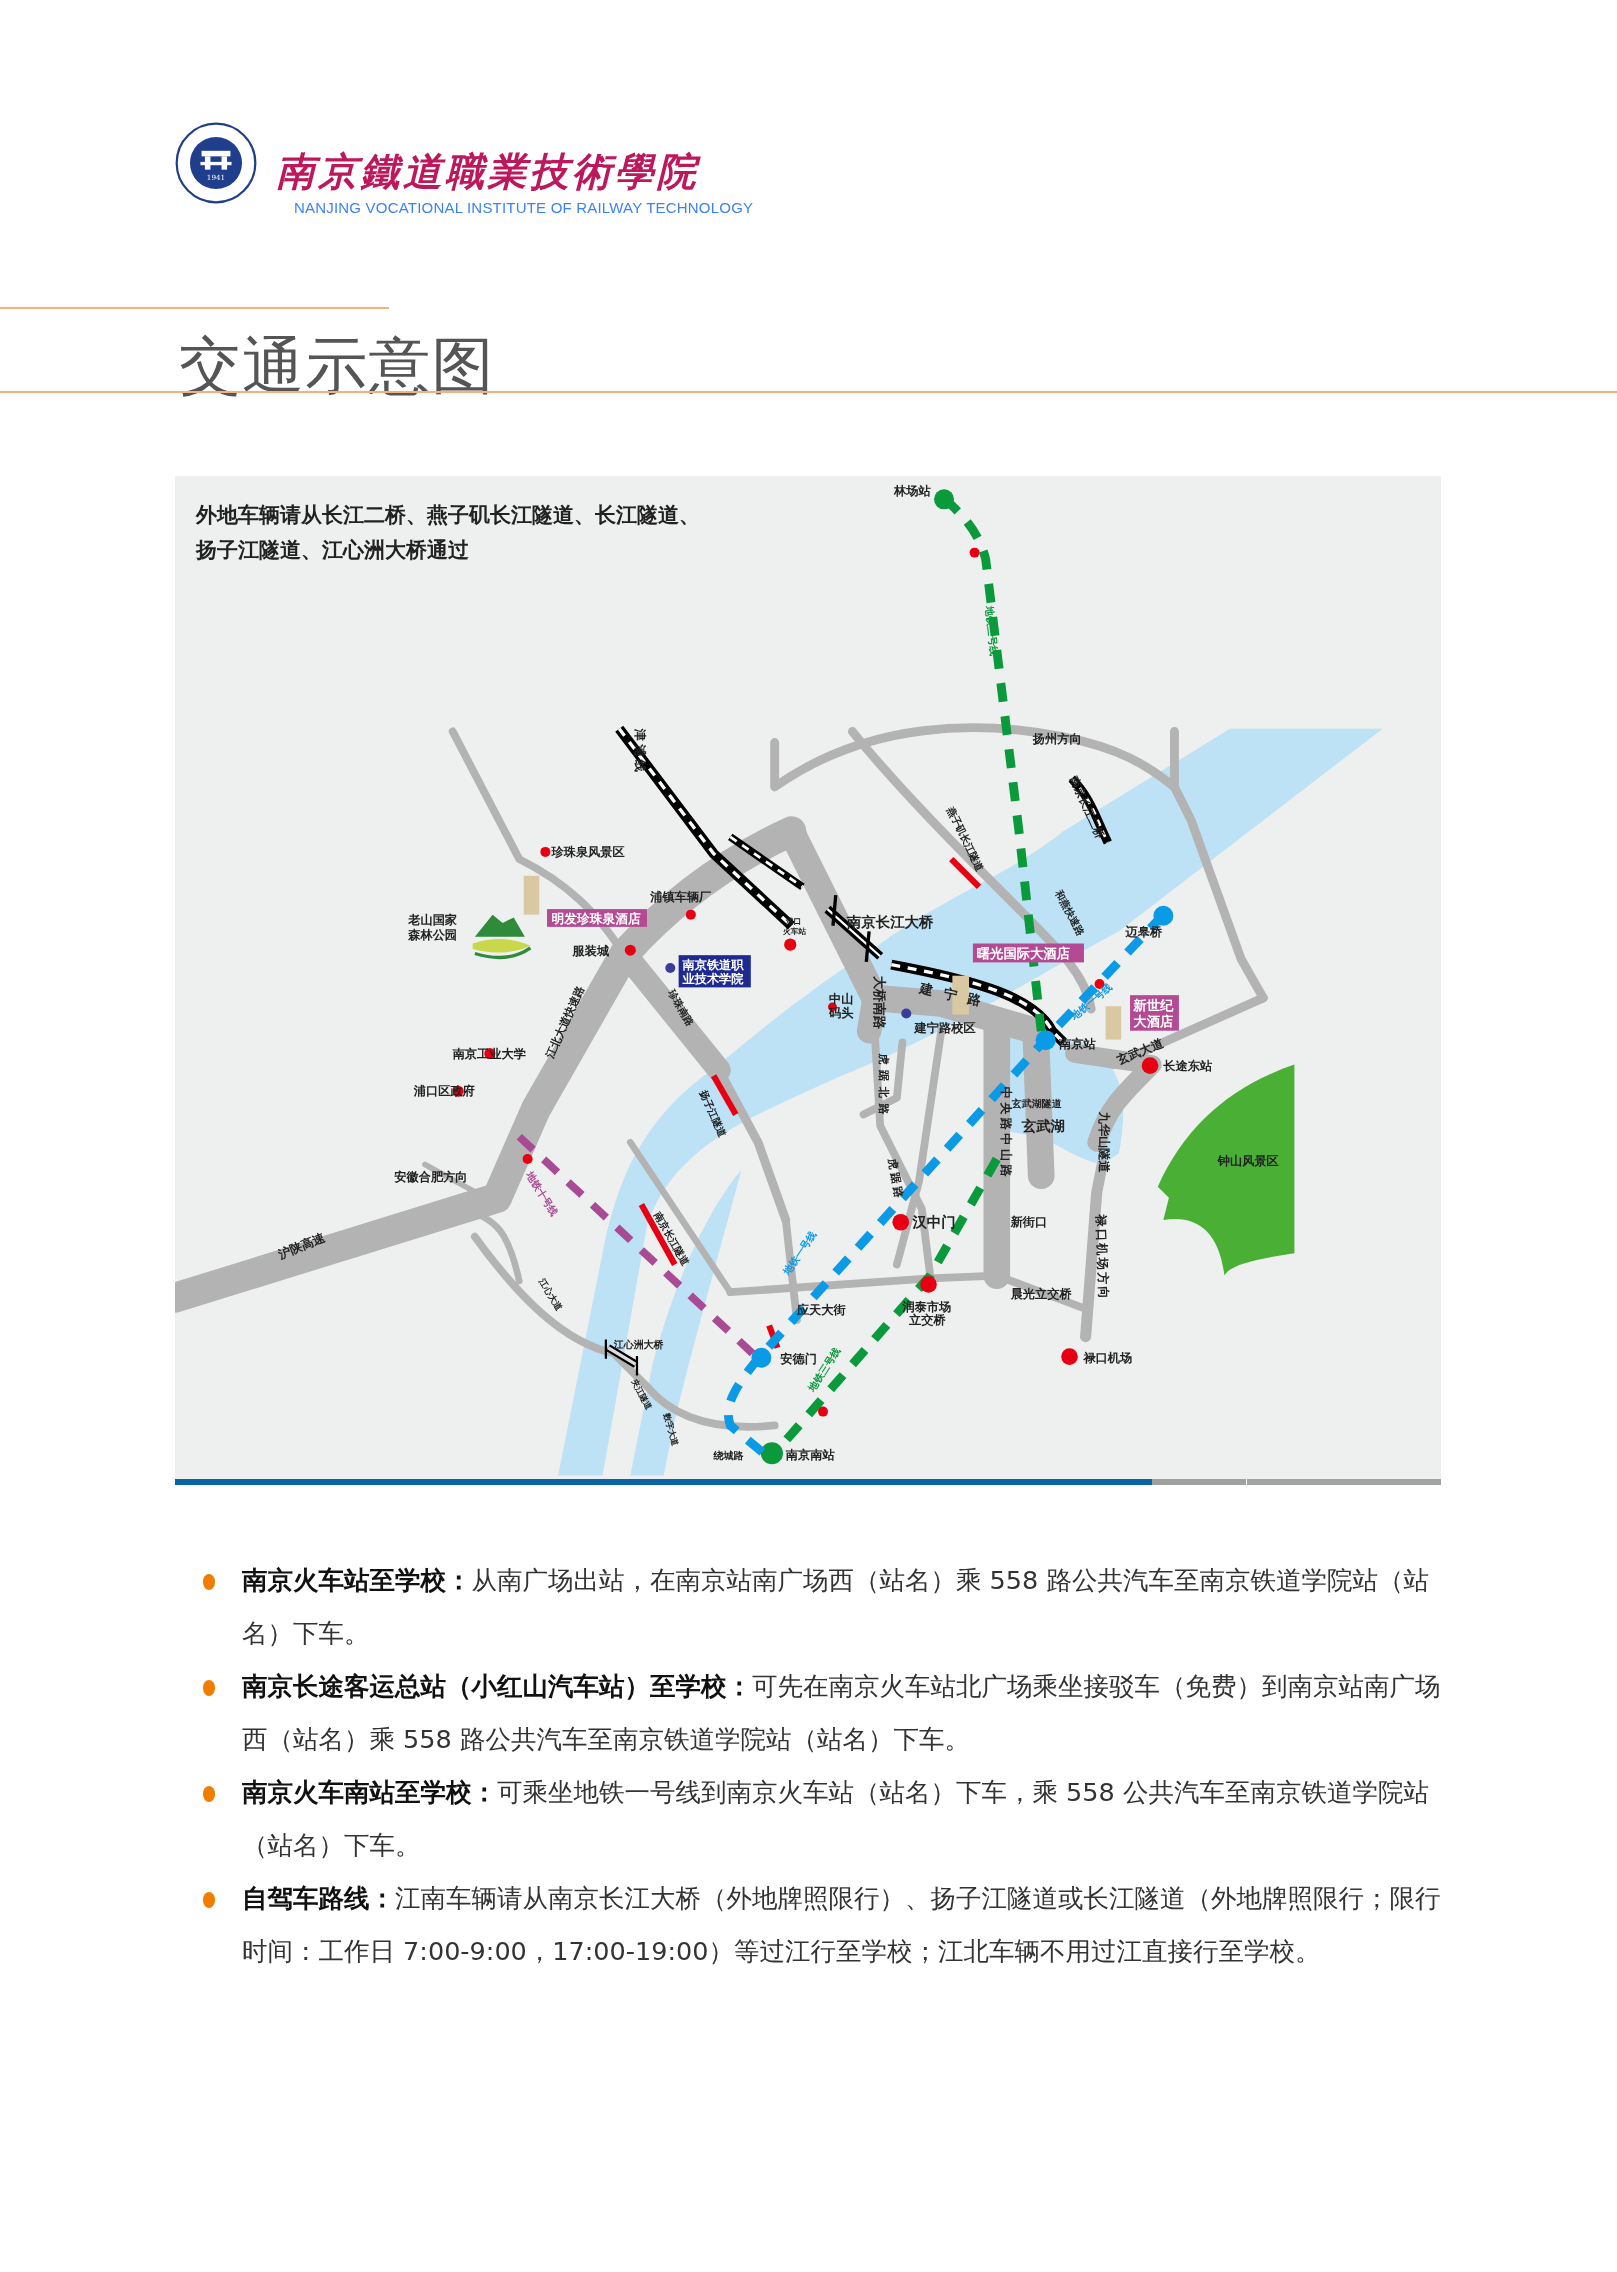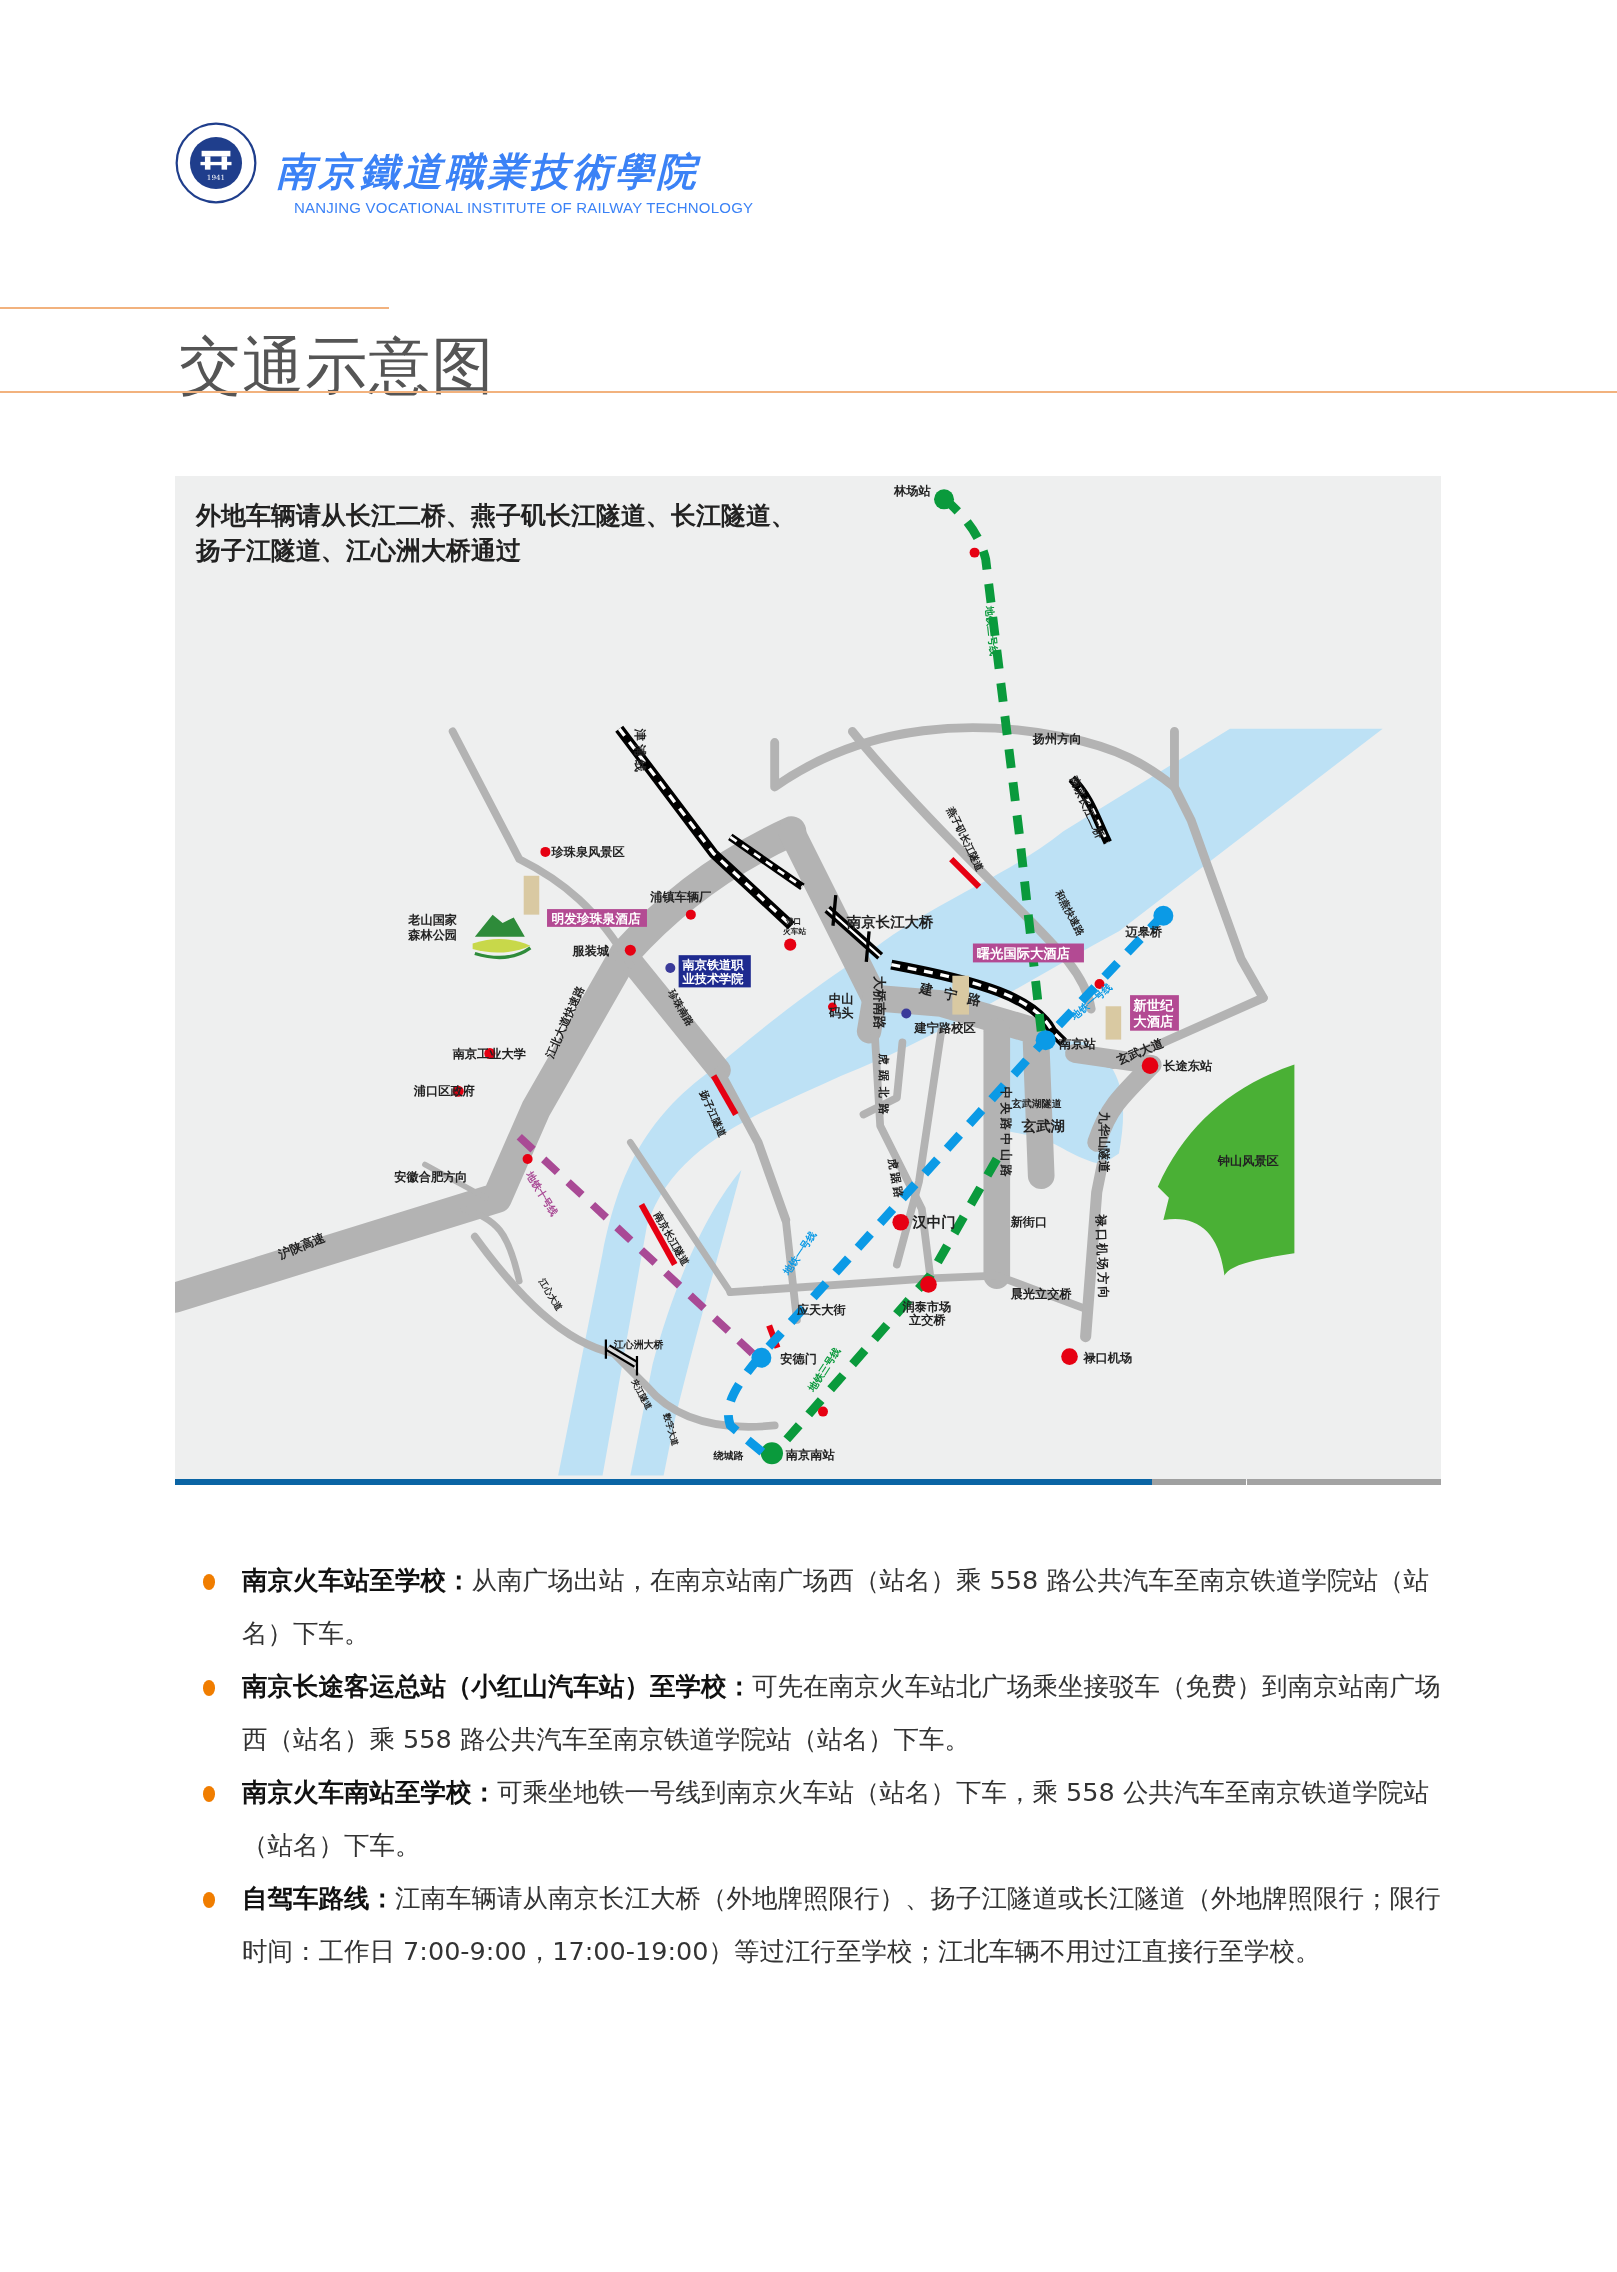--- a/index.html
+++ b/index.html
@@ -2,30 +2,30 @@
 <html style="font-size:9px"><head>
 <meta charset="utf-8">
 <style>
   html, body { margin:0; padding:0; background:#ffffff; }
   body { width:1618px; height:2273px; position:relative; overflow:hidden;
          font-family:"DejaVu Sans","Liberation Sans",sans-serif; color:#222; }
   .abs { position:absolute; }
   
   #logo-seal { left:175px; top:122px; width:82px; height:82px; }
   #logo-cn { left:276px; top:145px; font-family:"DejaVu Serif","Liberation Serif",serif;
-             font-size:39px; color:#3b82f6; letter-spacing:3.3px; font-style:italic; font-weight:bold; white-space:nowrap; }
+             font-size:39px; color:#be185d; letter-spacing:3.3px; font-style:italic; font-weight:bold; white-space:nowrap; }
   #logo-en { left:294px; top:199px; font-family:"Liberation Sans",sans-serif; font-size:15px;
              color:#3b82f6; letter-spacing:0.2px; white-space:nowrap; }
   #rule-short { left:0; top:307px; width:389px; height:1.7px; background:#f2b27e; }
   #rule-long { left:0; top:391px; width:1618px; height:1.7px; background:#f2b27e; }
   #page-title { left:179px; top:324px; font-size:62px; color:#555; letter-spacing:1.1px; font-weight:normal; white-space:nowrap; }
   
   #map-panel { left:175px; top:476px; width:1266px; height:1005px; background:#eeefef; overflow:hidden; }
   #map-svg { position:absolute; left:0; top:0; width:1266px; height:1005px; }
-  #map-note { position:absolute; left:21px; top:22px; font-size:25px; font-weight:bold; color:#222;
+  #map-note { position:absolute; left:21px; top:22px; font-size:21px; font-weight:bold; color:#222;
               line-height:35px; width:666px; }
   #map-bottom-bar { left:175px; top:1479px; width:977px; height:5.6px; background:#0a64a4; }
   #map-bottom-gray1 { left:1152px; top:1479px; width:94px; height:5.6px; background:#9fa0a0; }
   #map-bottom-gray2 { left:1247px; top:1479px; width:194px; height:5.6px; background:#a3a3a3; }
   
   #directions { left:200px; top:1554px; width:1249px; }
   .dir-item { position:relative; padding-left:42px; font-size:25.5px; line-height:53px; color:#333; margin-bottom:0; }
   .bullet { position:absolute; left:3.3px; top:20px; width:12.2px; height:15.5px; border-radius:50%; background:#f07d00; }
   .dir-head { font-weight:bold; color:#111;text-align:right; }
   .svgtxt { font-family:"DejaVu Sans","Liberation Sans",sans-serif; font-weight:bold; fill:#222; }

